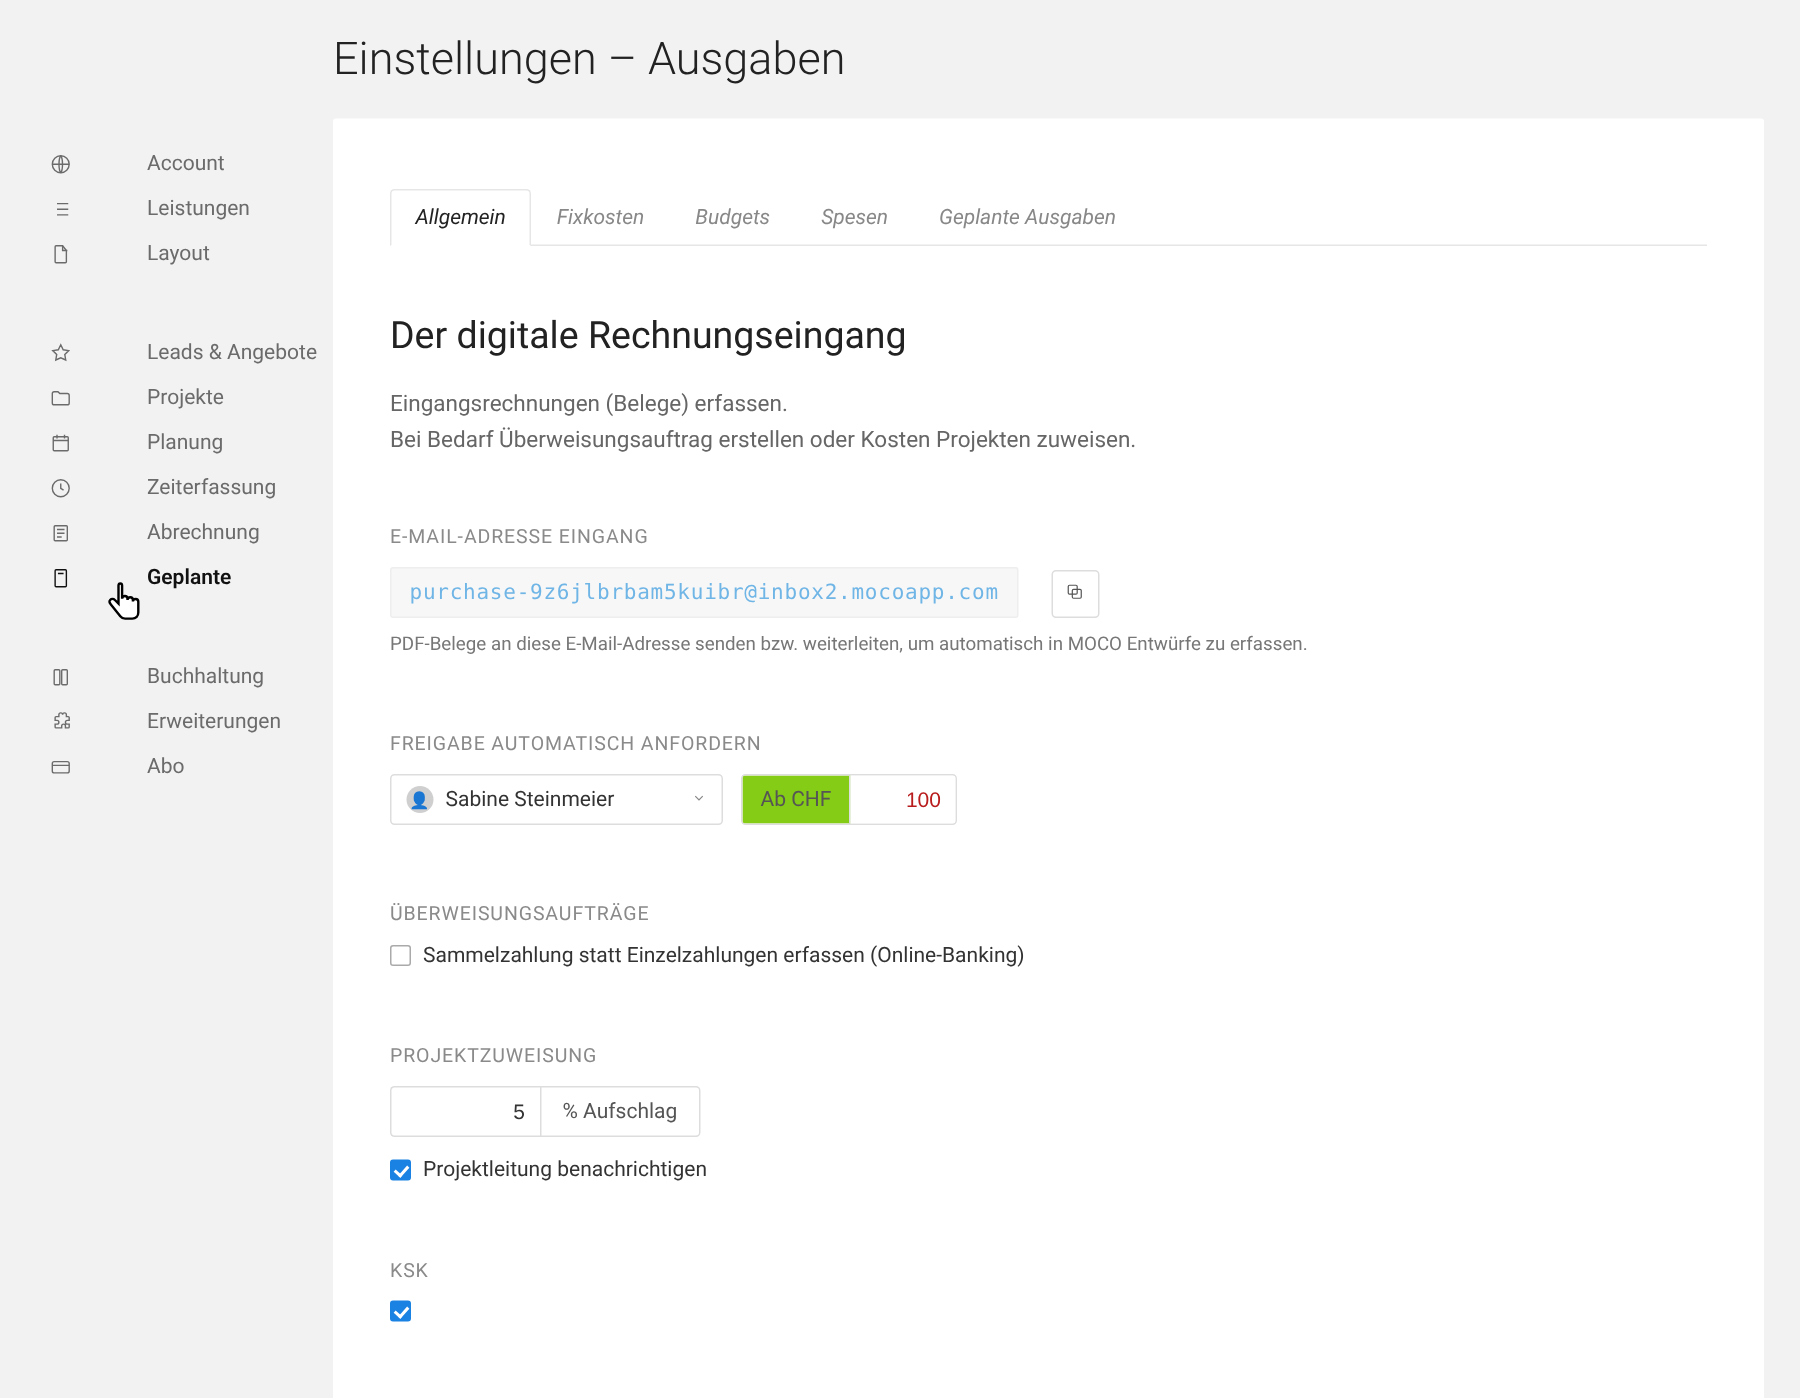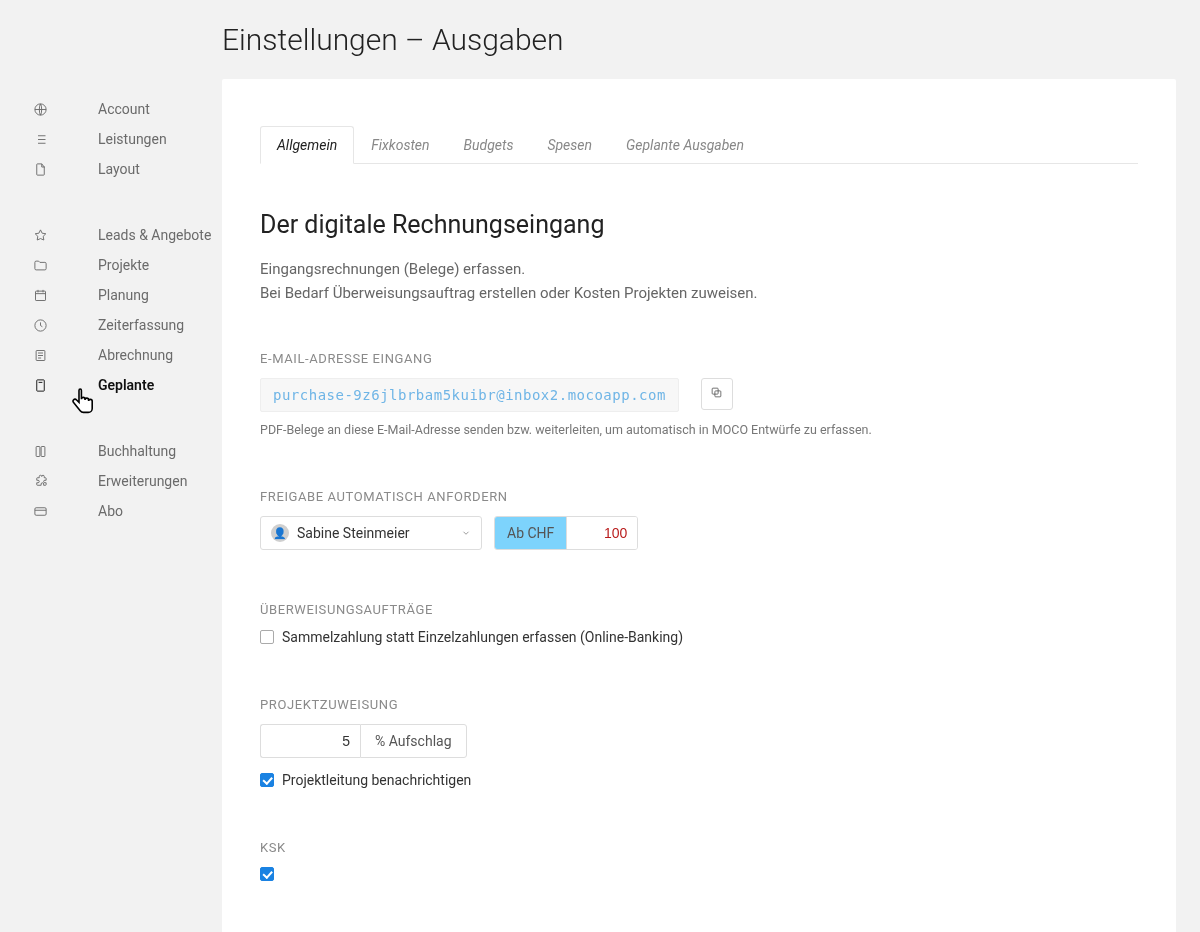--- a/index.html
+++ b/index.html
@@ -96,21 +96,21 @@
   .hero { text-align: left; margin-bottom: 46px; }
   .hero h2 { font-size: 25px; font-weight: 400; color: #222; margin-bottom: 18px; }
   .hero p { color: #666; font-size: 15px; line-height: 1.6; }
   .section { margin-bottom: 52px; }
   .section-label {
     color: #8a8a8a;
     font-size: 13px;
     letter-spacing: 0.6px;
     margin-bottom: 12px;
   }
-  .email-row { display: flex; align-items: flex-start; gap: 22px; }
+  .email-row { display: flex; align-items: flex-end; gap: 22px; }
   .email-box {
     background: #f7f7f7;
     border: 1px solid #eee;
     padding: 8px 12px;
     font-family: "Menlo", "Consolas", monospace;
     color: #6fb5e6;
     font-size: 14px;
     letter-spacing: 0.5px;
     border-radius: 2px;
   }
@@ -138,21 +138,21 @@
   .select .avatar {
     width: 18px; height: 18px; border-radius: 50%;
     background: #cfcfcf; display: inline-flex; align-items:center; justify-content:center;
     margin-right: 8px; font-size: 11px; color:#555;
   }
   .select .left { display:flex; align-items:center; }
   .select .chev svg { width: 10px; height: 10px; stroke:#888; fill:none; stroke-width:2; }
   .addon-group { display: inline-flex; border: 1px solid #ddd; border-radius: 3px; height: 34px; overflow:hidden; }
   .addon {
     display: inline-flex; align-items: center; padding: 0 12px;
-    background: #7dd3fc; color: #555; font-size: 14px;
+    background: #84cc16; color: #555; font-size: 14px;
     border-right: 1px solid #ddd;
   }
   .addon-input {
     border: none; outline: none; width: 70px; text-align: right;
     padding: 0 10px; font-size: 14px; color:#b91c1c;
   }
   .small-input {
     border: 1px solid #ddd; border-right: none; border-radius: 3px 0 0 3px;
     height: 34px; width: 100px; text-align: right; padding: 0 10px;
     font-size: 14px; outline: none; color:#333;

